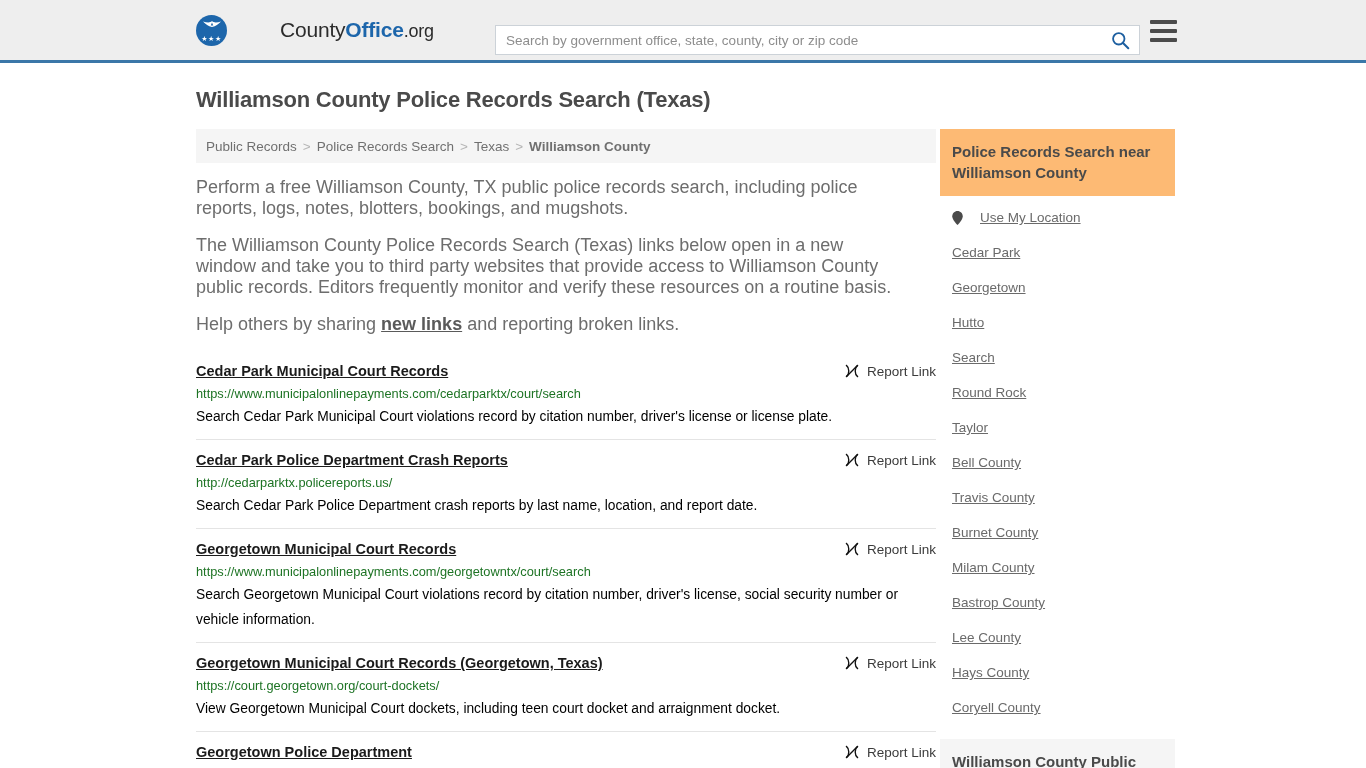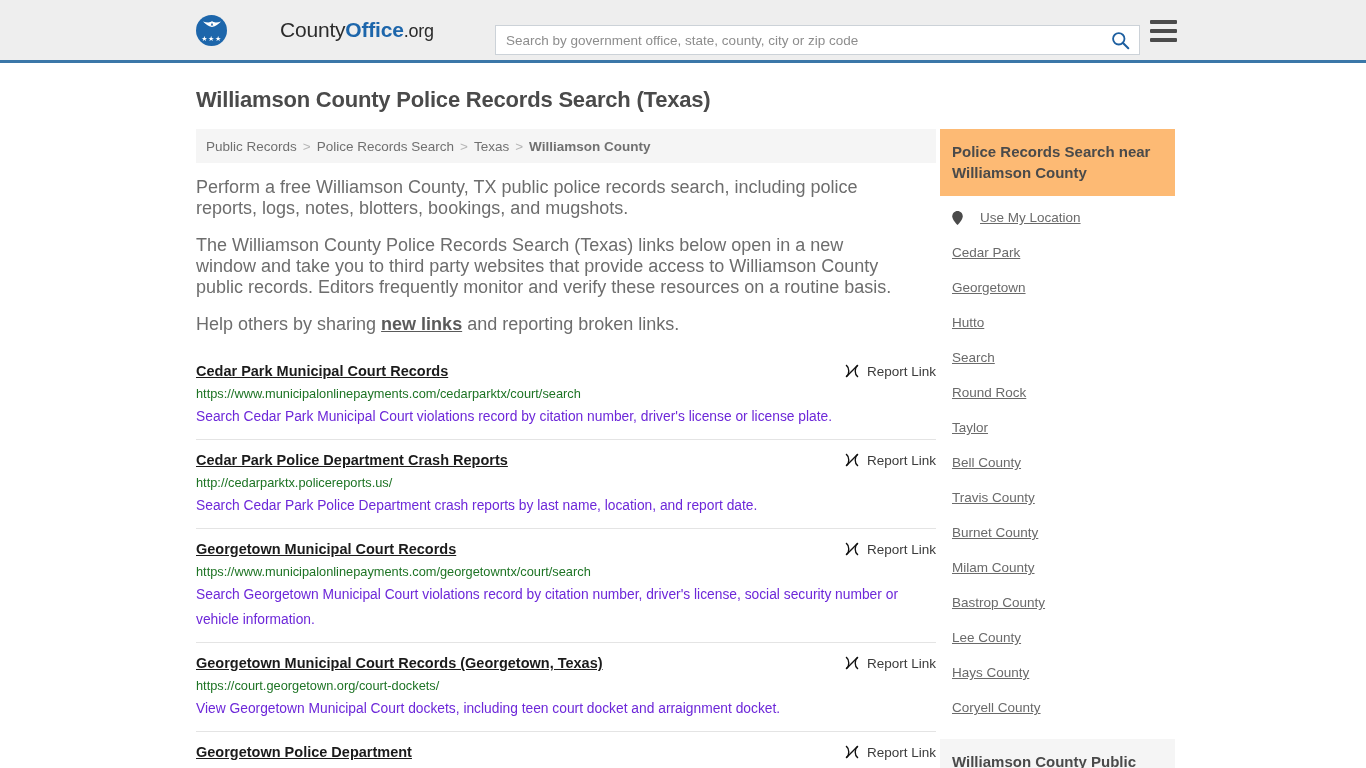--- a/index.html
+++ b/index.html
@@ -201,21 +201,21 @@
   .link-url {
     display: block;
     font-size: 12.8px;
     color: #1d7324;
     margin-top: 4px;
     line-height: 17px;
     text-decoration: none;
   }
   .link-desc {
     font-size: 13.8px;
-    color: #6d28d9;
+    color: #000000;
     line-height: 25px;
     margin-top: 2px;
     max-width: 712px;
   }
 
   
   .side-box-title {
     background: #fdba74;
     padding: 12px 12px 13px 12px;
     font-size: 15px;

